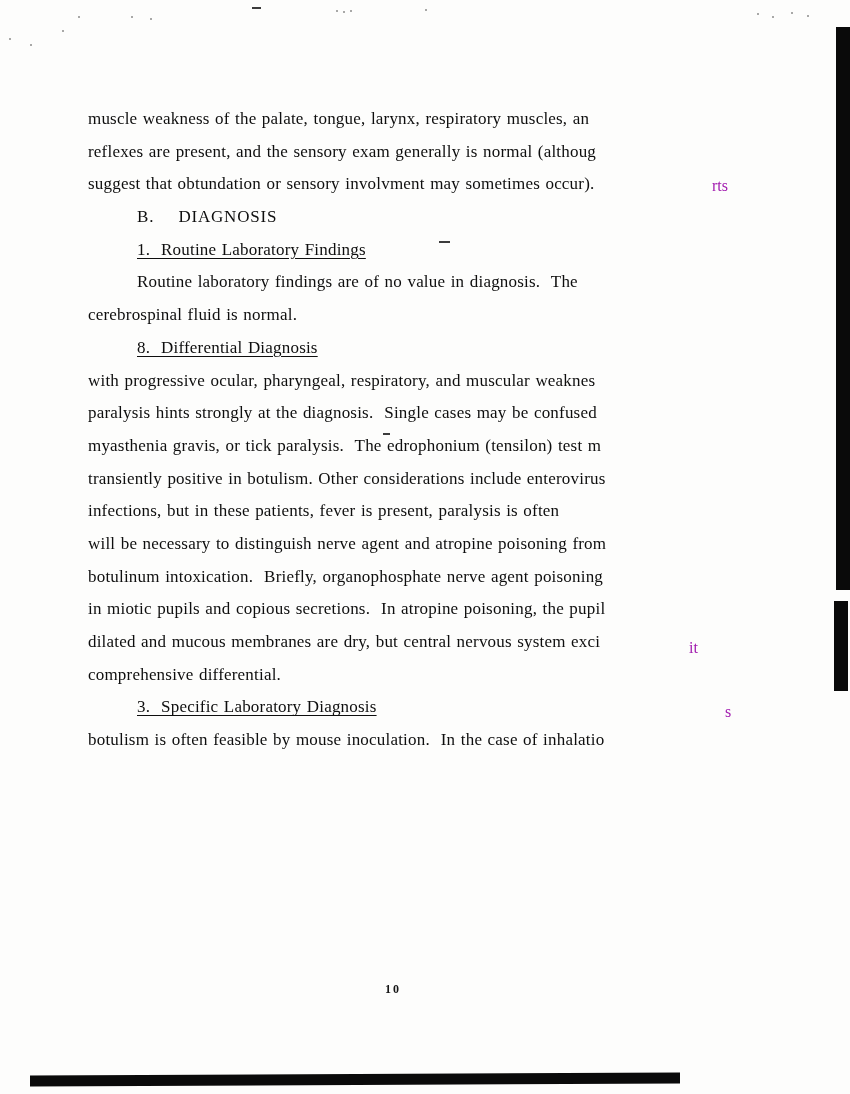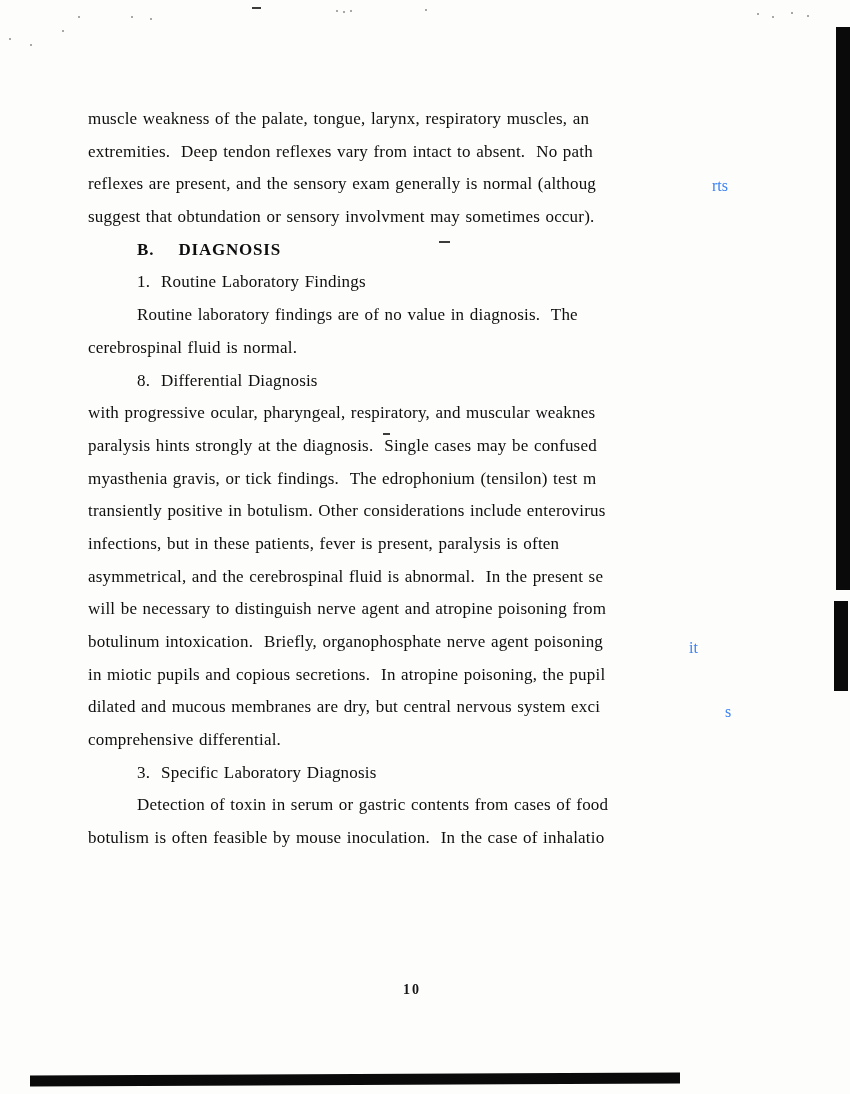--- a/index.html
+++ b/index.html
@@ -23,71 +23,68 @@
     font-size:17px;
   }
   .line {
     height:32.7px;
     line-height:32.7px;
     white-space:pre;
     letter-spacing:0.2px;
     word-spacing:1px;
   }
   .line.indent { padding-left:49px; }
-  .line.bold span { font-weight:bold; letter-spacing:0.8px; }
-  .line.underline span { text-underline-offset:3px; }
+  .line.bold span { font-weight:normal; letter-spacing:0.8px; }
+  .line.underline span { text-decoration:underline; text-underline-offset:3px; }
   .marginal {
     position:absolute;
-    color:#3b82f6;
+    color:#a21caf;
     font-size:16px;
     line-height:16px;
   }
   .pagenum {
     position:absolute;
-    left:403px; top:982px;
-    font-size:14px;
+    left:385px; top:982px;
+    font-size:12px;
     font-weight:bold;
     letter-spacing:2px;
     color:#161616;
   }
   .bar { position:absolute; background:#0a0a0a; }
   .bar-right-1 { left:836px; top:27px;  width:14px; height:563px; }
   .bar-right-2 { left:834px; top:601px; width:14px; height:90px; }
   .bar-bottom  { left:30px;  top:1074px; width:650px; height:11px; transform:rotate(-0.25deg); }
   .speck { position:absolute; background:#8b8b8b; border-radius:50%; }
   .dash  { position:absolute; background:#3c3c3c; }
 </style>
 </head>
 <body>
 
 <div class="page">
 
   <div class="text-block">
       <div class="line"><span>muscle weakness of the palate, tongue, larynx, respiratory muscles, an</span></div>
-      <div class="line"><span>extremities.  Deep tendon reflexes vary from intact to absent.  No path</span></div>
       <div class="line"><span>reflexes are present, and the sensory exam generally is normal (althoug</span></div>
       <div class="line"><span>suggest that obtundation or sensory involvment may sometimes occur).</span></div>
       <div class="line indent bold"><span>B.    DIAGNOSIS</span></div>
       <div class="line indent underline"><span>1.  Routine Laboratory Findings</span></div>
       <div class="line indent"><span>Routine laboratory findings are of no value in diagnosis.  The</span></div>
       <div class="line"><span>cerebrospinal fluid is normal.</span></div>
       <div class="line indent underline"><span>8.  Differential Diagnosis</span></div>
       <div class="line"><span>with progressive ocular, pharyngeal, respiratory, and muscular weaknes</span></div>
       <div class="line"><span>paralysis hints strongly at the diagnosis.  Single cases may be confused</span></div>
-      <div class="line"><span>myasthenia gravis, or tick findings.  The edrophonium (tensilon) test m</span></div>
+      <div class="line"><span>myasthenia gravis, or tick paralysis.  The edrophonium (tensilon) test m</span></div>
       <div class="line"><span>transiently positive in botulism. Other considerations include enterovirus</span></div>
       <div class="line"><span>infections, but in these patients, fever is present, paralysis is often</span></div>
-      <div class="line"><span>asymmetrical, and the cerebrospinal fluid is abnormal.  In the present se</span></div>
       <div class="line"><span>will be necessary to distinguish nerve agent and atropine poisoning from</span></div>
       <div class="line"><span>botulinum intoxication.  Briefly, organophosphate nerve agent poisoning</span></div>
       <div class="line"><span>in miotic pupils and copious secretions.  In atropine poisoning, the pupil</span></div>
       <div class="line"><span>dilated and mucous membranes are dry, but central nervous system exci</span></div>
       <div class="line"><span>comprehensive differential.</span></div>
       <div class="line indent underline"><span>3.  Specific Laboratory Diagnosis</span></div>
-      <div class="line indent"><span>Detection of toxin in serum or gastric contents from cases of food</span></div>
       <div class="line"><span>botulism is often feasible by mouse inoculation.  In the case of inhalatio</span></div>
     </div>
 
   <span class="marginal" style="left:712px; top:178px;">rts</span>
   <span class="marginal" style="left:689px; top:640px;">it</span>
   <span class="marginal" style="left:725px; top:704px;">s</span>
 
   <div class="pagenum">10</div>
 
   <div class="bar bar-right-1"></div>

